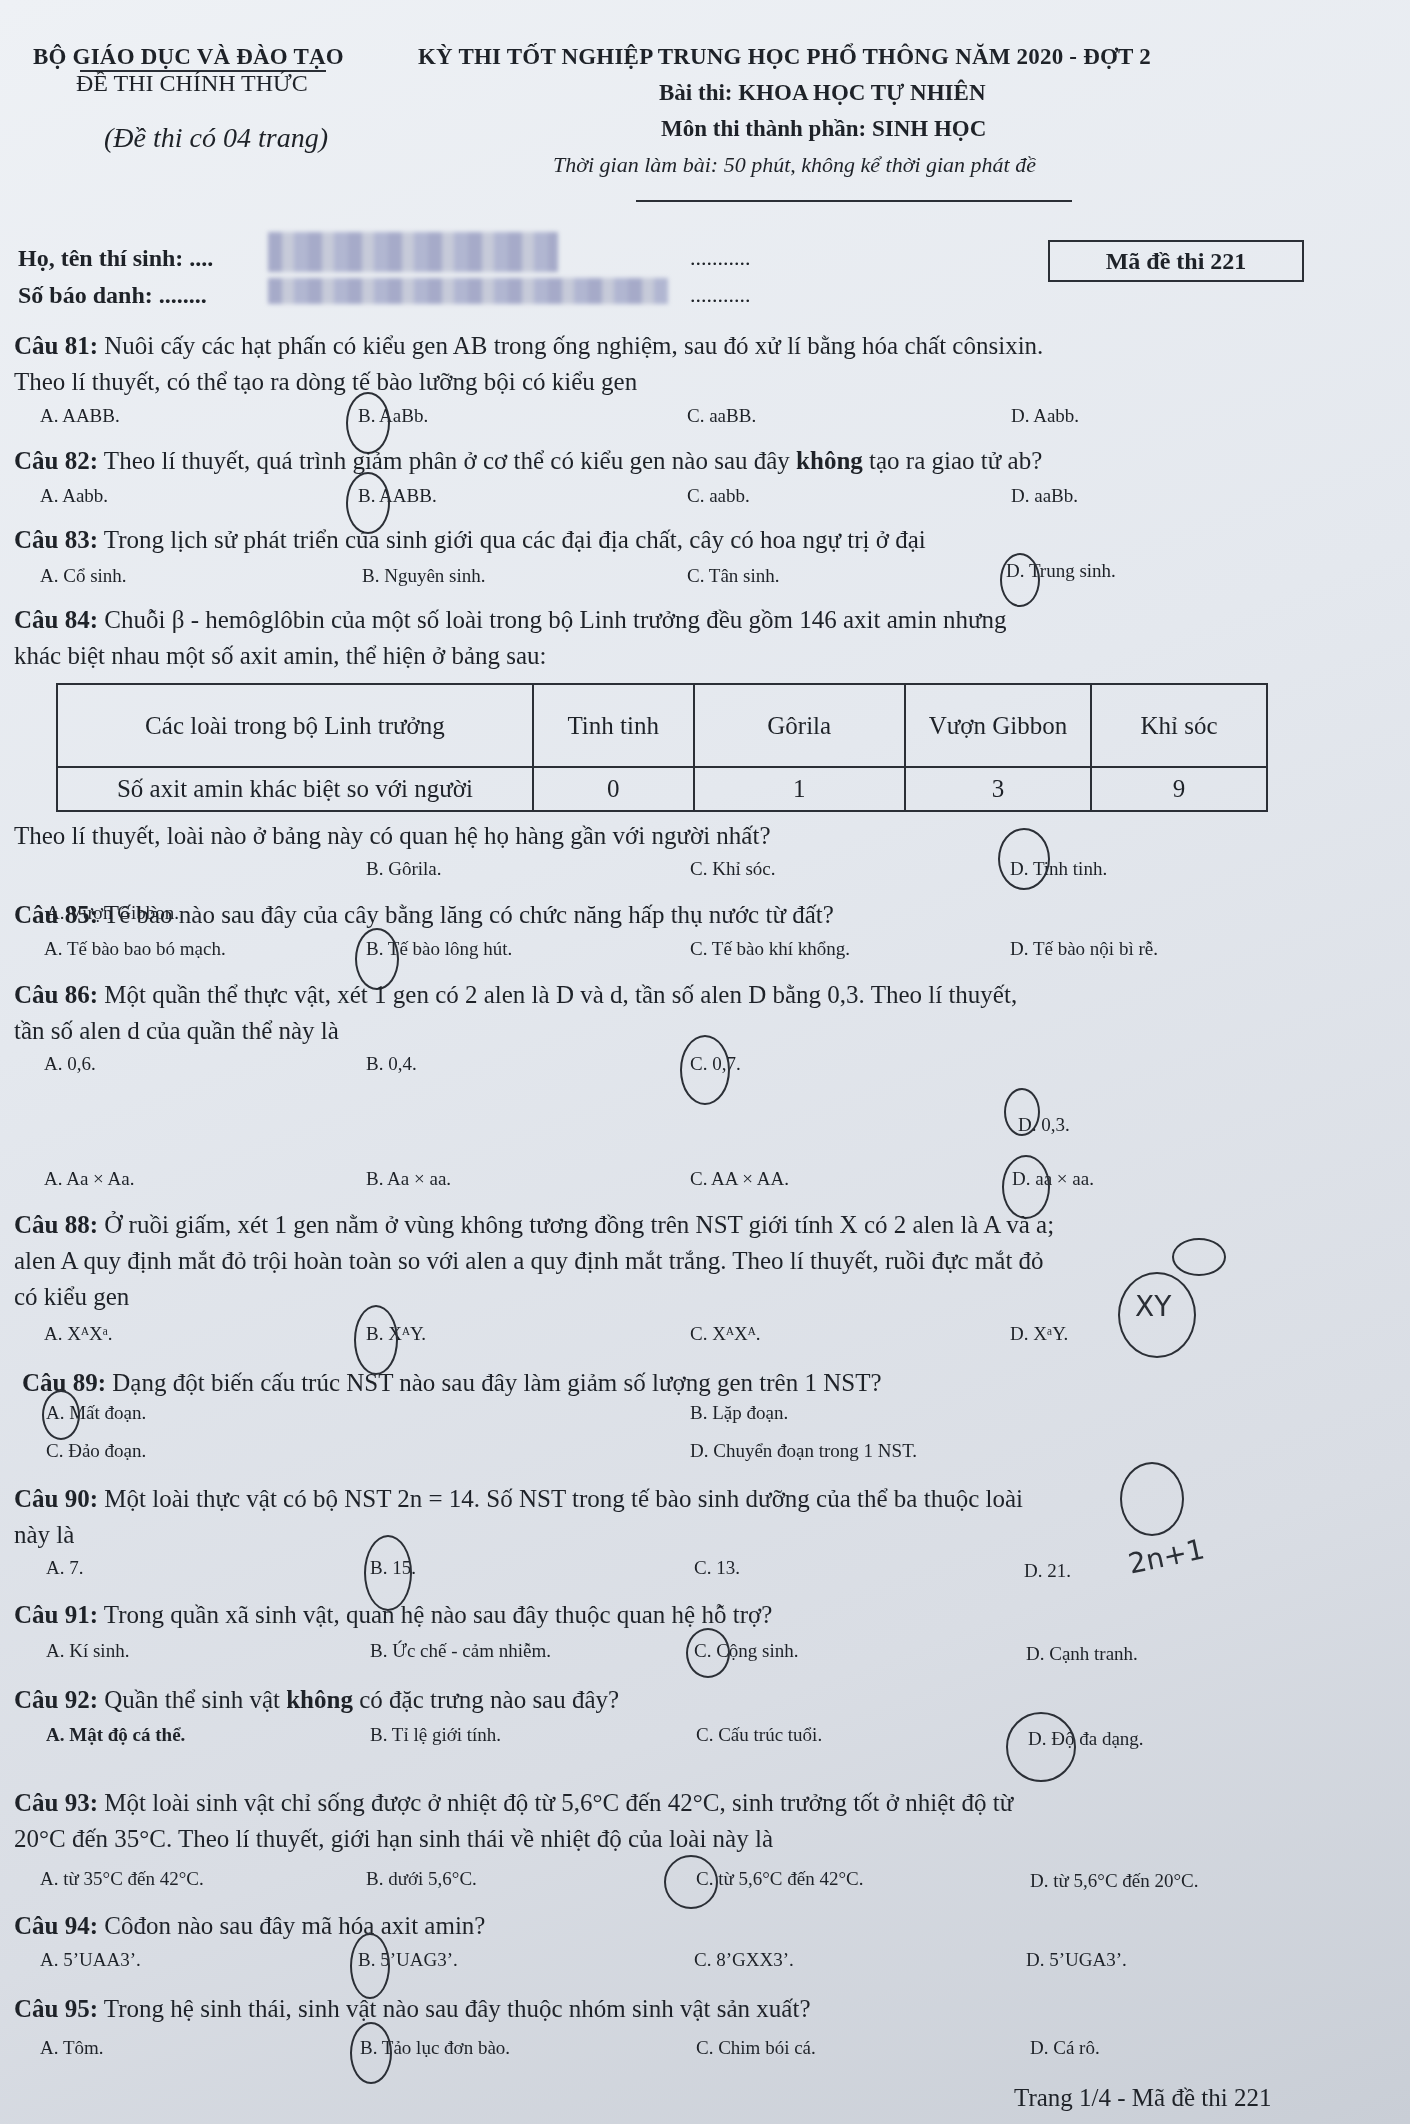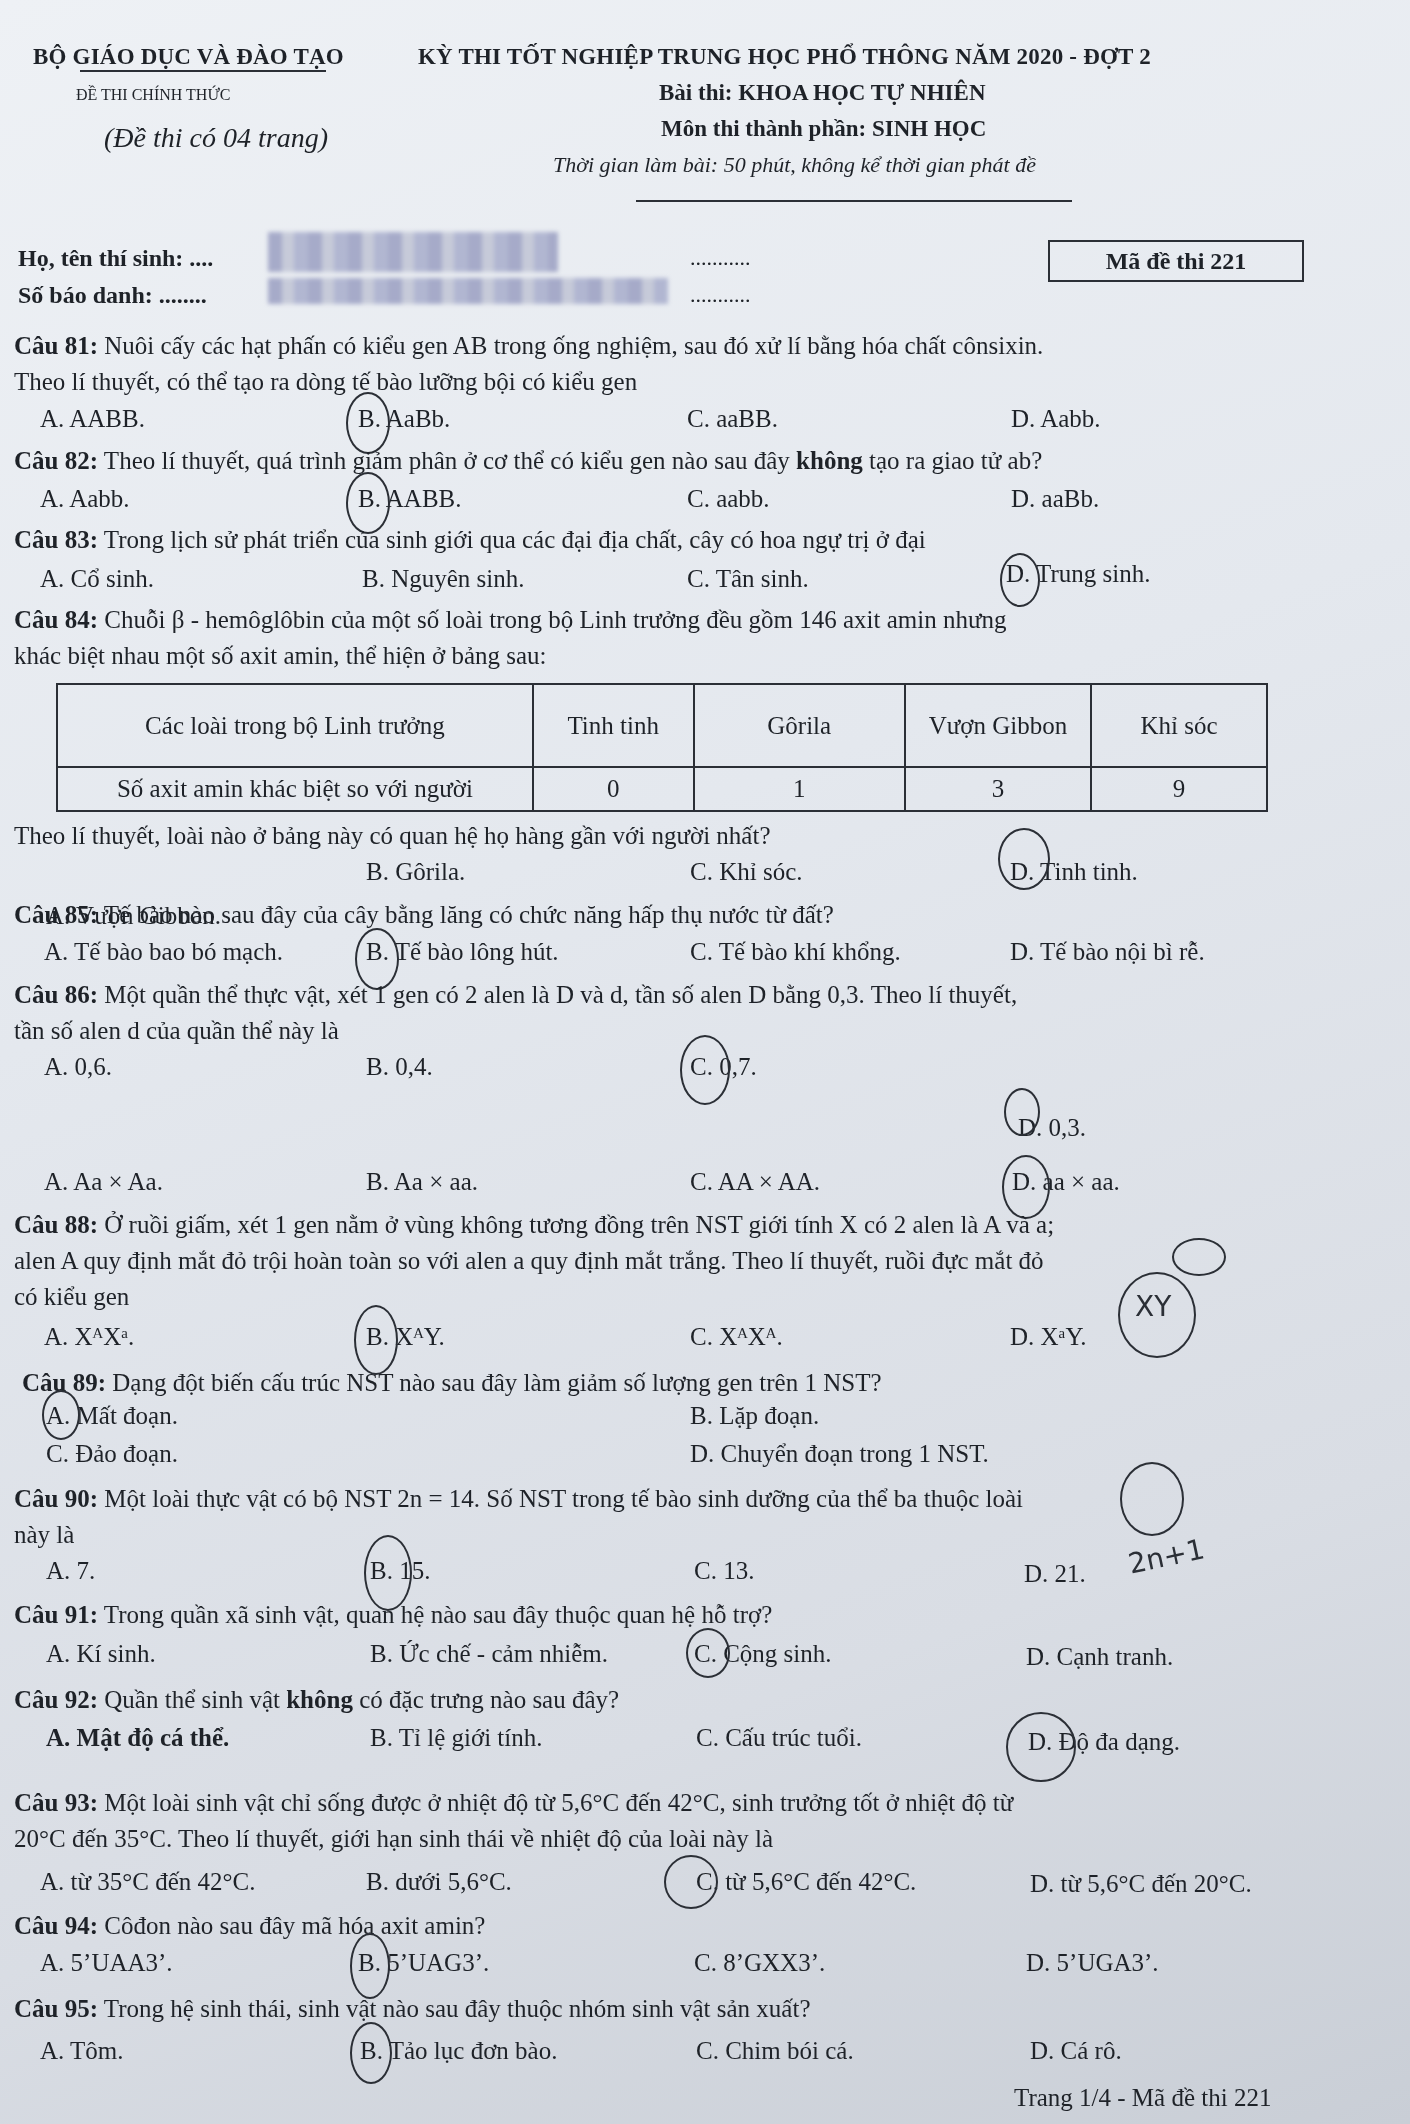--- a/index.html
+++ b/index.html
@@ -8,21 +8,21 @@
     background: linear-gradient(160deg, #eef1f5 0%, #e4e8ee 40%, #d9dde4 75%, #c9ced6 100%);
     font-family: "Liberation Serif", "DejaVu Serif", serif;
     color:#1e2228;
     position:relative;
   }
   .page { position:absolute; left:0; top:0; width:1410px; height:2124px; }
   .abs { position:absolute; white-space:nowrap; }
   .hdr { font-weight:bold; font-size:23px; letter-spacing:0.2px; }
   .q { font-size:25px; line-height:36px; }
   .q b { font-weight:bold; }
-  .opt { font-size:25px; }
+  .opt { font-size:19px; }
   .circle {
     position:absolute; border:2.5px solid #2b2f36; border-radius:50%;
     pointer-events:none;
   }
   .rule { position:absolute; height:2px; background:#2b2f36; }
   table.amino {
     position:absolute; left:56px; top:683px; width:1212px;
     border-collapse:collapse; font-size:25px;
   }
   table.amino td { border:2px solid #2b2f36; text-align:center; padding:0 8px; }
@@ -38,21 +38,21 @@
   .hand { font-family:"DejaVu Sans", sans-serif; font-size:28px; color:#2b2f36; position:absolute; }
 </style>
 </head>
 <body>
 
 <div class="page">
 
   <div class="abs hdr" style="left:33px;top:44px;">BỘ GIÁO DỤC VÀ ĐÀO TẠO</div>
   <div class="rule" style="left:80px;top:70px;width:246px;height:2px;"></div>
   <div class="abs hdr" style="left:418px;top:44px;">KỲ THI TỐT NGHIỆP TRUNG HỌC PHỔ THÔNG NĂM 2020 - ĐỢT 2</div>
-  <div class="abs" style="left:76px;top:86px;font-size:16px;">ĐỀ THI CHÍNH THỨC</div>
+  <div class="abs" style="left:76px;top:70px;font-size:24px;">ĐỀ THI CHÍNH THỨC</div>
   <div class="abs" style="left:104px;top:122px;font-size:28px;font-style:italic;">(Đề thi có 04 trang)</div>
   <div class="abs" style="left:659px;top:80px;font-size:23px;font-weight:bold;">Bài thi: KHOA HỌC TỰ NHIÊN</div>
   <div class="abs" style="left:661px;top:116px;font-size:23px;font-weight:bold;">Môn thi thành phần: SINH HỌC</div>
   <div class="abs" style="left:553px;top:152px;font-size:22px;font-style:italic;">Thời gian làm bài: 50 phút, không kể thời gian phát đề</div>
   <div class="rule" style="left:636px;top:200px;width:436px;"></div>
 
   <div class="abs" style="left:18px;top:245px;font-size:24px;font-weight:bold;">Họ, tên thí sinh: ....</div>
   <div class="blur" style="left:268px;top:232px;width:290px;height:40px;"></div>
   <div class="abs" style="left:690px;top:245px;font-size:22px;">...........</div>
   <div class="abs" style="left:18px;top:282px;font-size:24px;font-weight:bold;">Số báo danh: ........</div>

